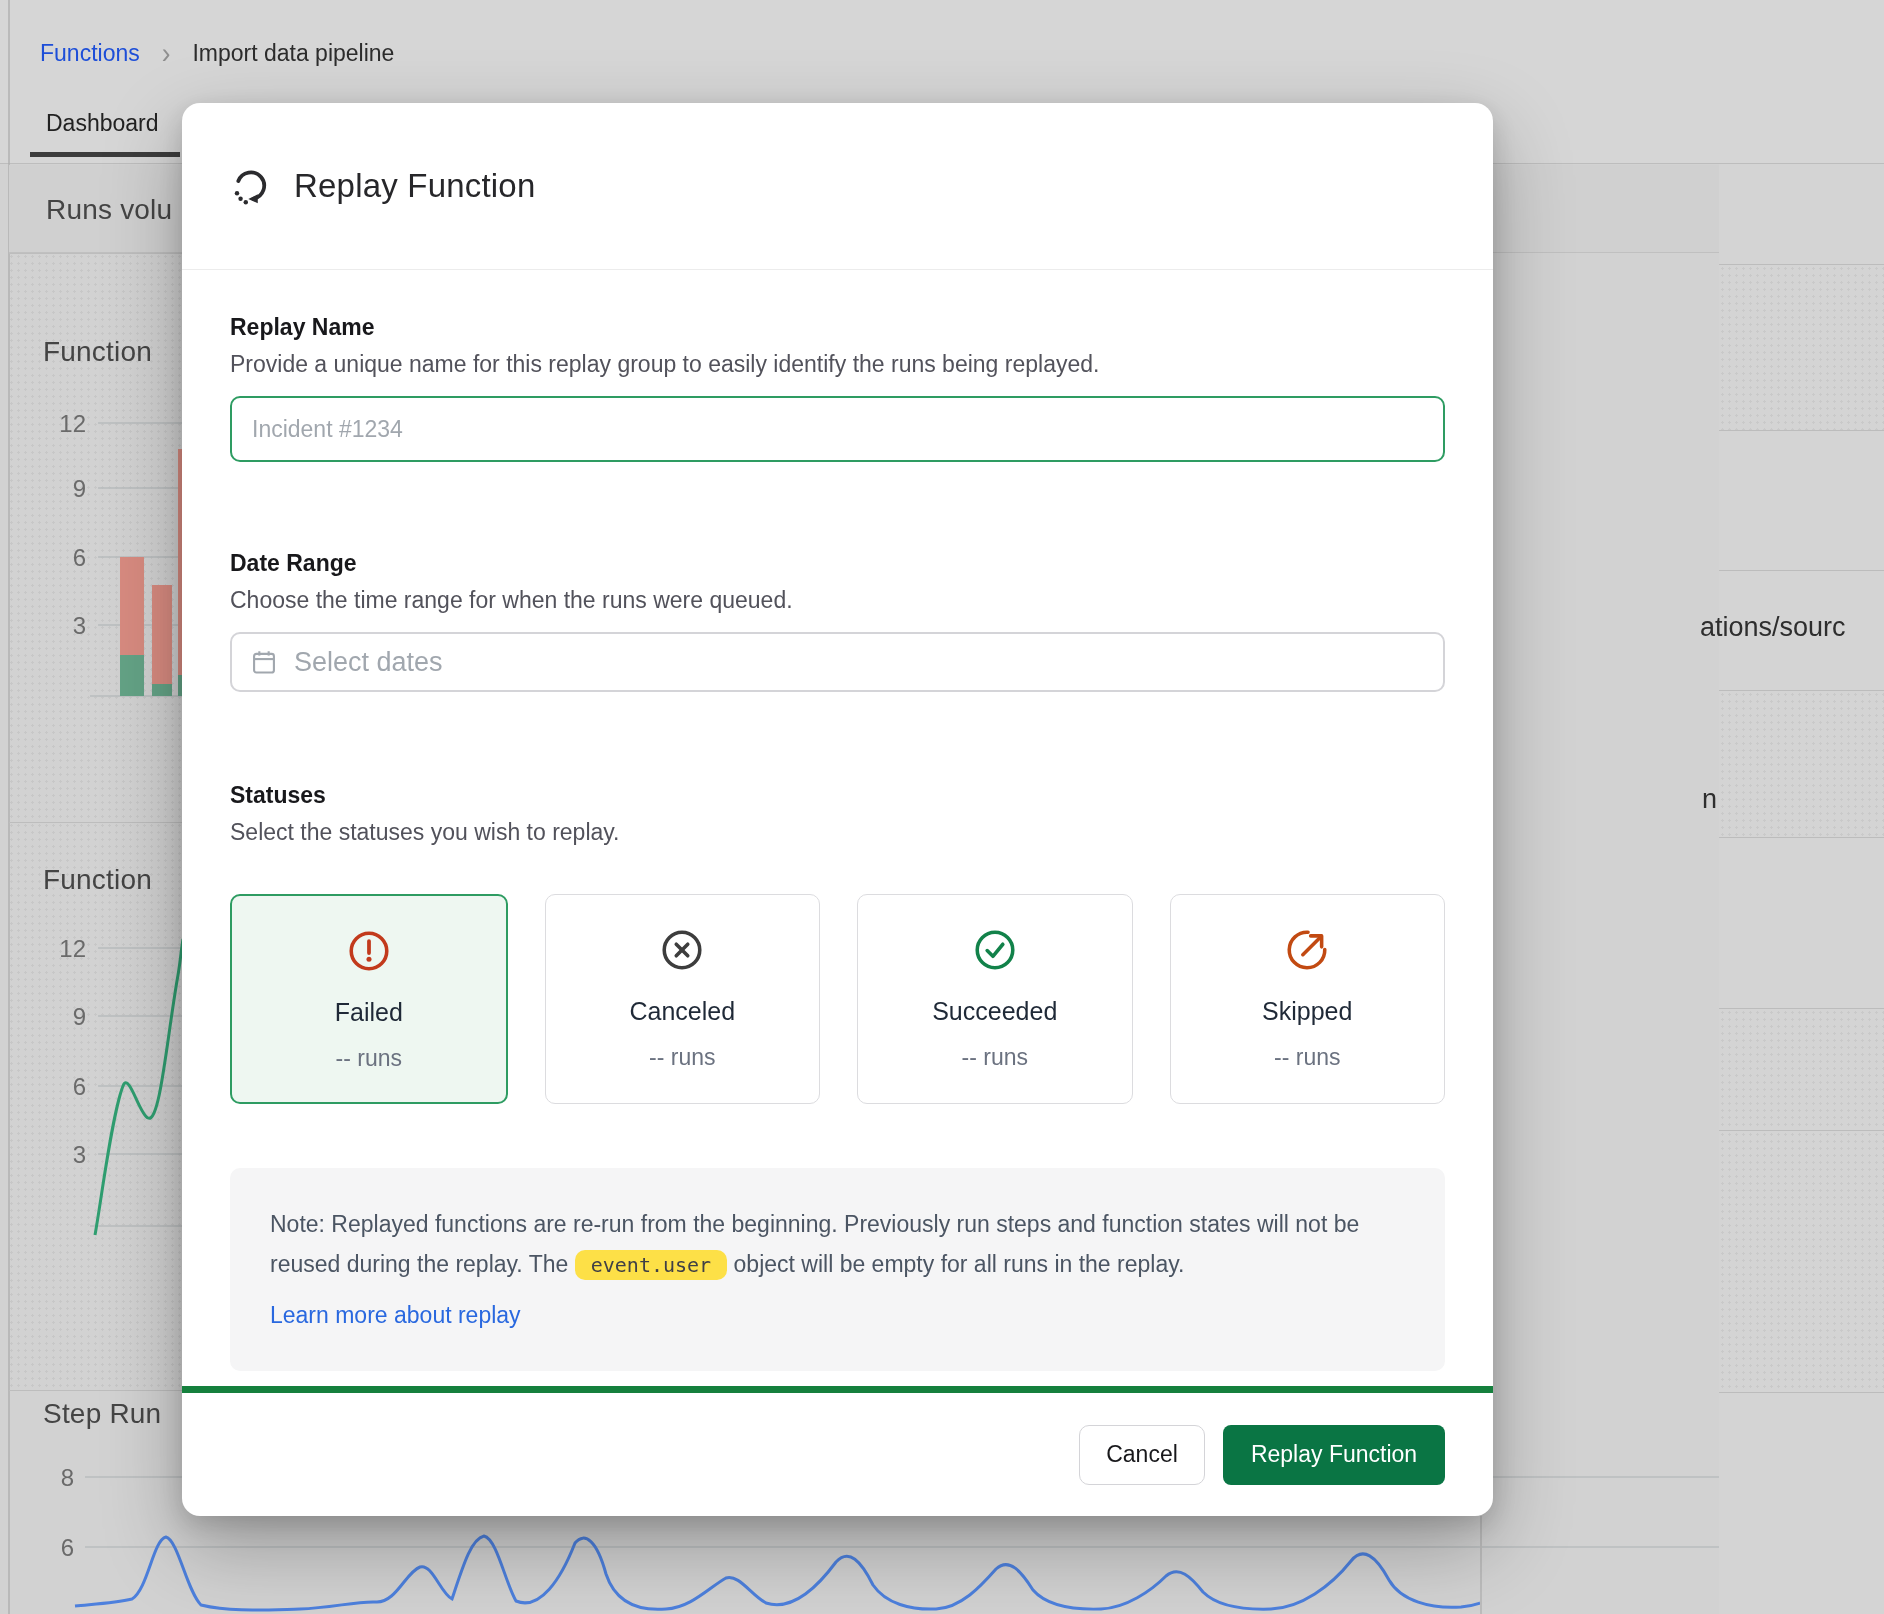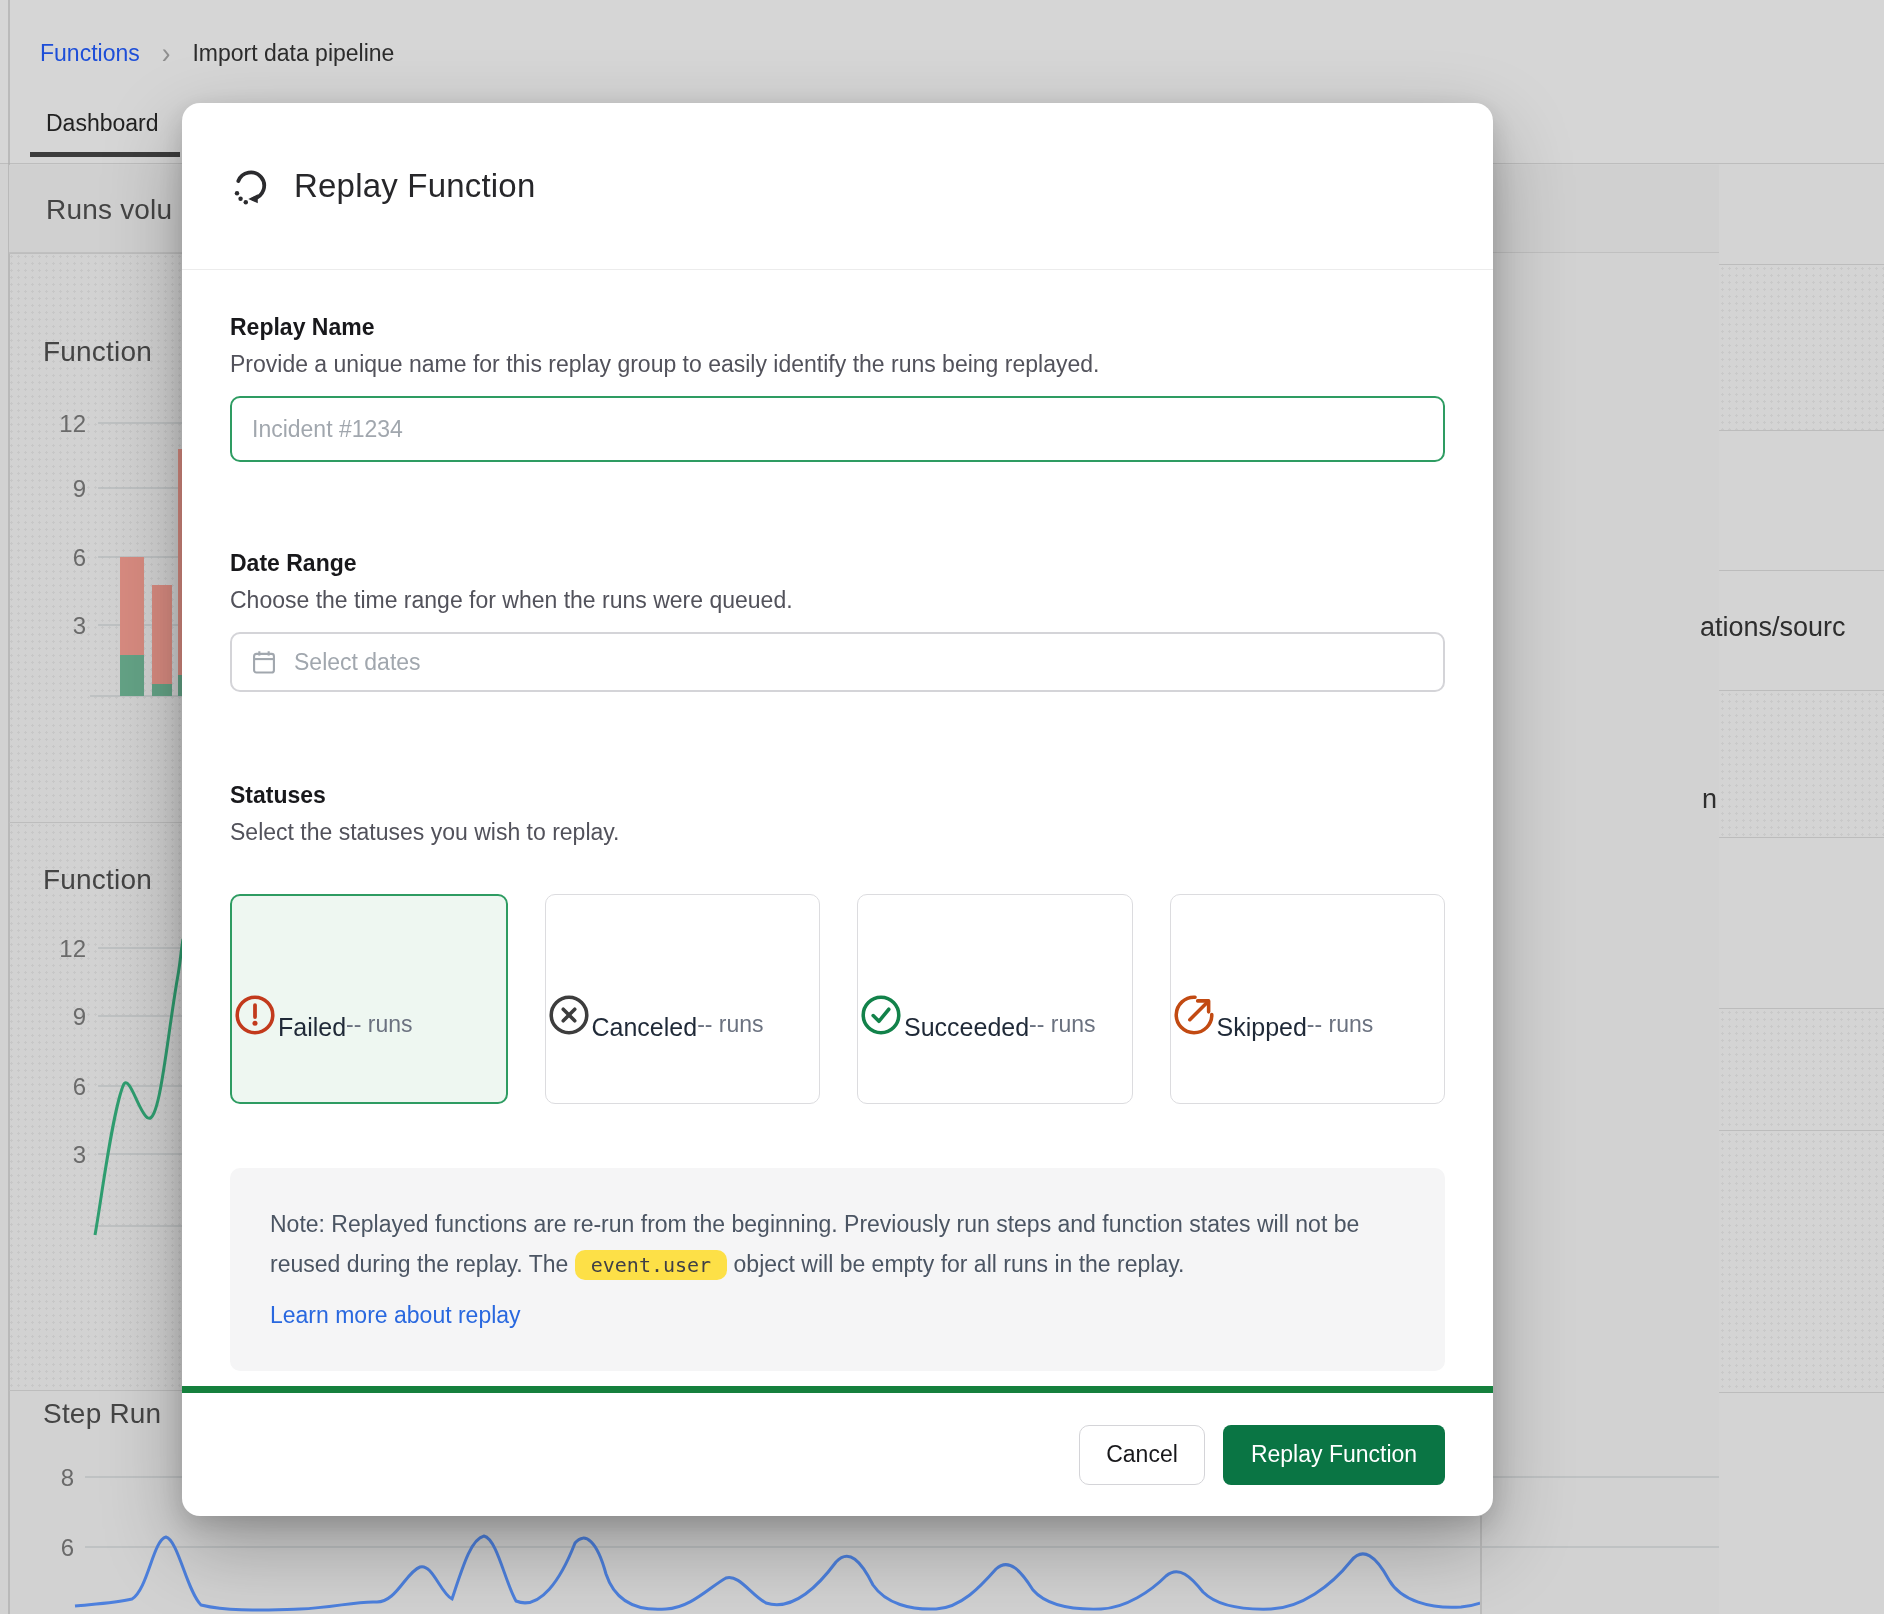--- a/index.html
+++ b/index.html
@@ -42,26 +42,26 @@
 
   .sect-label { font-size:23px; font-weight:700; color:#18181b; margin-bottom:10px; }
   .sect-desc  { font-size:23px; color:#52525b; margin-bottom:18px; }
 
   .text-input { width:100%; height:66px; border:2px solid #2e9c62; border-radius:10px; font-size:23px; padding:0 20px;
                 color:#18181b; outline:none; font-family:"Liberation Sans",sans-serif; background:#fff; }
   .text-input::placeholder { color:#a1a7ae; }
 
   .sect-2 { margin-top:88px; }
   .date-input { display:flex; align-items:center; gap:16px; height:60px; border:2px solid #d4d4d8; border-radius:10px; padding:0 18px; }
-  .date-placeholder { font-size:23px; color:#a1a7ae; }
+  .date-placeholder { font-size:27px; color:#a1a7ae; }
 
   .sect-3 { margin-top:90px; }
   .cards { display:flex; gap:37px; margin-top:48px; }
   .status-card { flex:1 1 0; height:210px; background:#fff; border:1.5px solid #dcdcdf; border-radius:10px;
-                 display:flex; flex-direction:row; align-items:center; padding-top:32px; cursor:pointer; }
+                 display:flex; flex-direction:column; align-items:center; padding-top:32px; cursor:pointer; }
   .status-card.selected { background:#eef7f1; border:2px solid #2e9c62; }
   .card-label { margin-top:24px; font-size:25px; color:#1f2937; font-weight:500; }
   .card-runs { margin-top:18px; font-size:23px; color:#6b7280; }
 
   .note-box { margin-top:64px; background:#f5f5f6; border-radius:10px; padding:36px 40px; font-size:23px; color:#4b5563; line-height:40px; }
   .code-chip { font-family:"DejaVu Sans Mono", monospace; font-size:20px; background:#fde047; color:#3f3f46; padding:3px 16px; border-radius:10px; }
   .note-link { display:inline-block; margin-top:10px; color:#2968df; cursor:pointer; }
 
   .modal-footer { margin-top:auto; flex:0 0 130px; border-top:7px solid #15803d; display:flex; align-items:center; justify-content:flex-end; gap:18px; padding:0 48px; }
   .btn { height:60px; border-radius:10px; font-size:23px; display:flex; align-items:center; justify-content:center; cursor:pointer; font-family:"Liberation Sans",sans-serif; }

